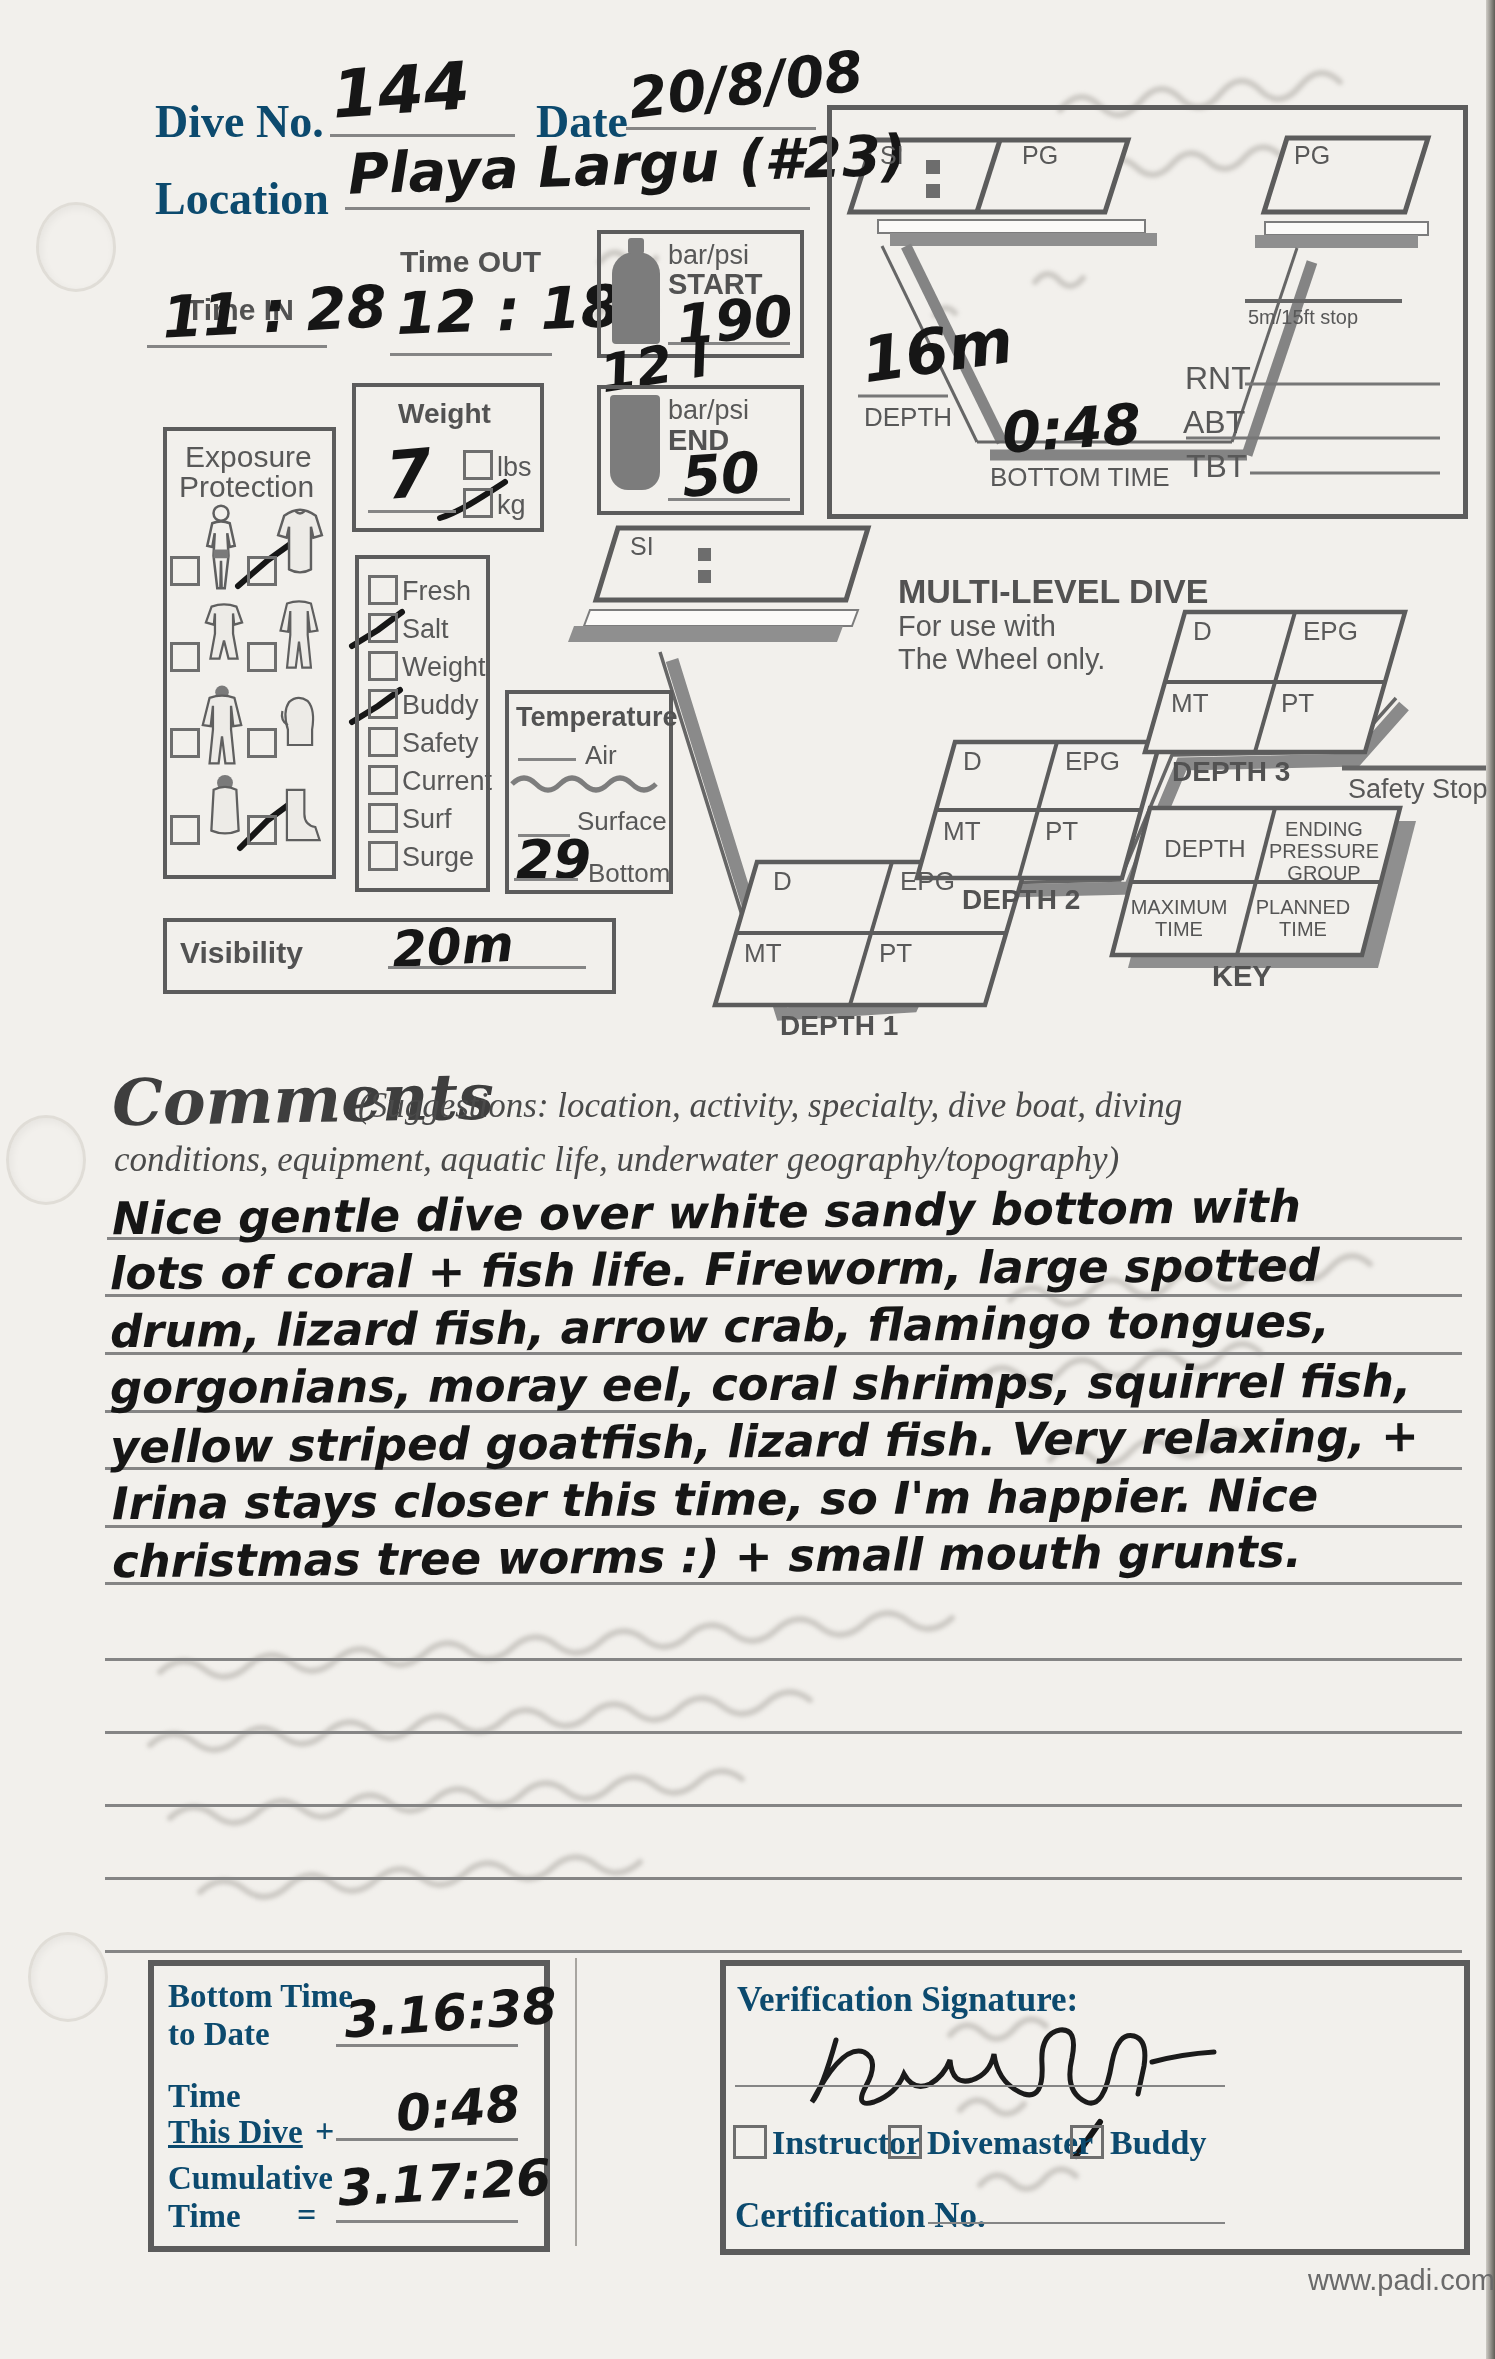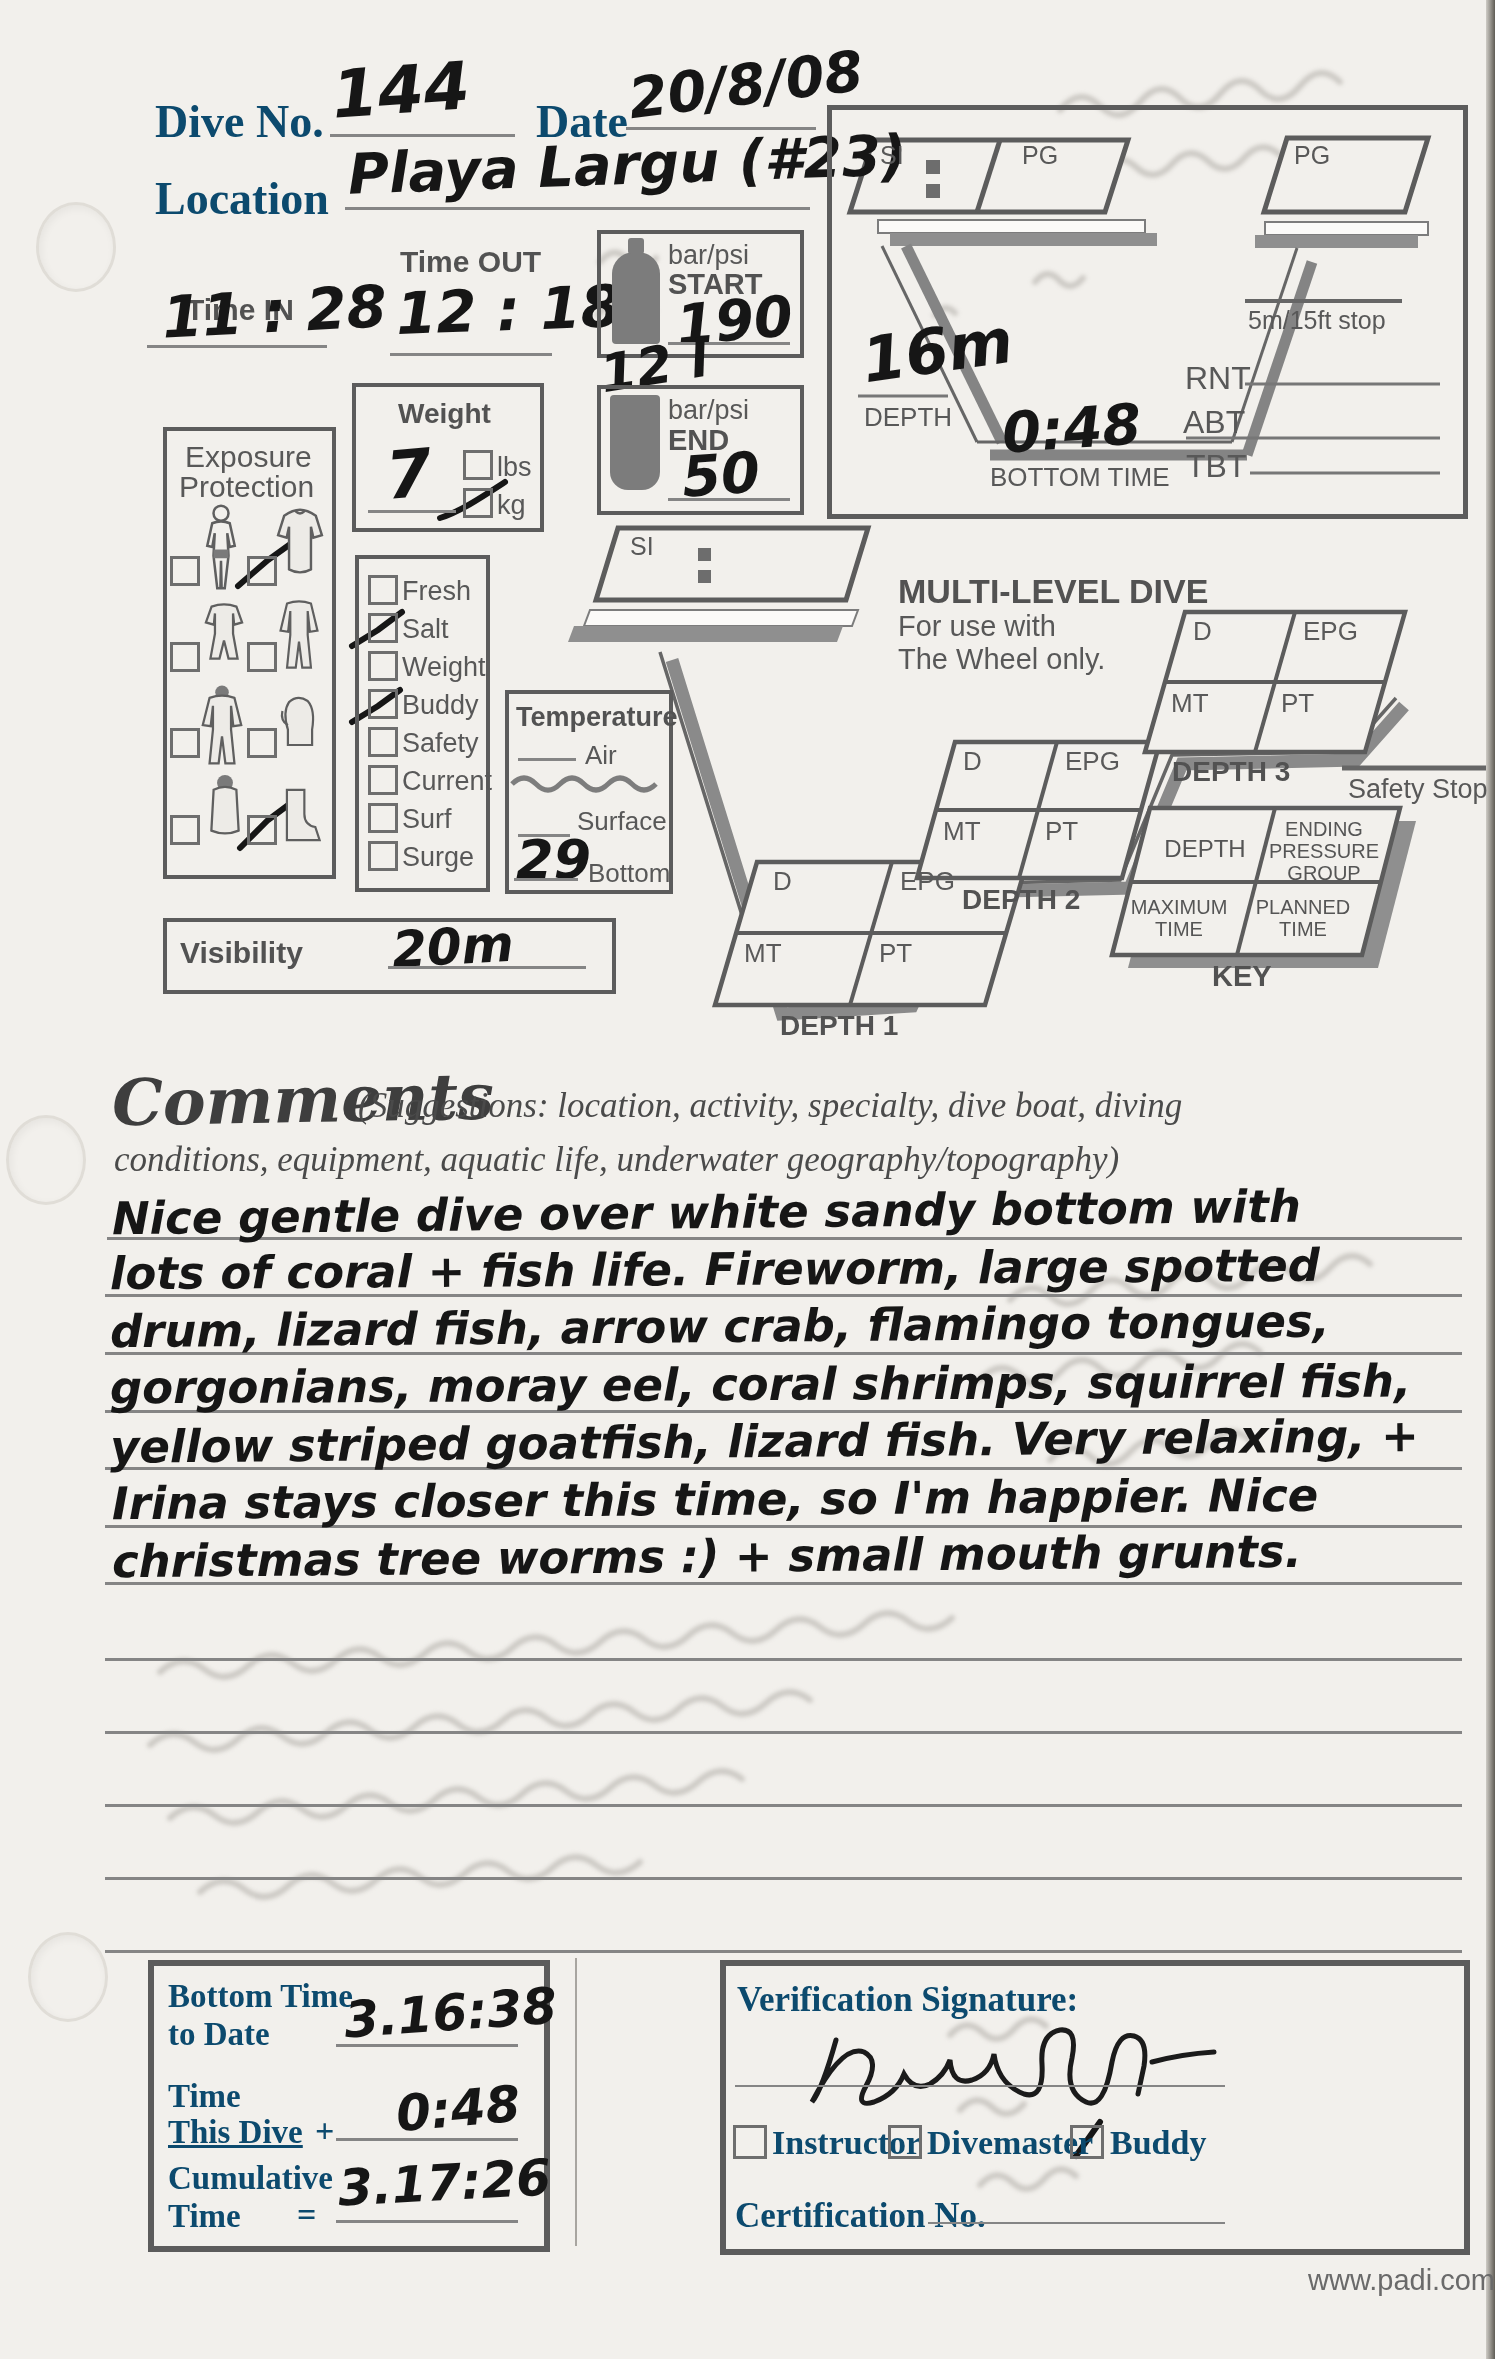--- a/index.html
+++ b/index.html
@@ -248,21 +248,21 @@
 
   <div class="box" style="left:163px;top:918px;width:445px;height:68px;"></div>
   <div class="abs sansb" style="left:180px;top:936px;font-size:30px;">Visibility</div>
   <div class="abs hw" style="left:392px;top:918px;font-size:50px;transform:rotate(-3deg);">20m</div>
   <div class="rule" style="left:388px;top:966px;width:198px;"></div>
 
   <div class="box" style="left:827px;top:105px;width:631px;height:404px;border-width:5px;"></div>
   <div class="abs sans" style="left:880px;top:141px;font-size:25px;">SI</div>
   <div class="abs sans" style="left:1022px;top:141px;font-size:25px;">PG</div>
   <div class="abs sans" style="left:1294px;top:141px;font-size:25px;">PG</div>
-  <div class="abs sans" style="left:1248px;top:306px;font-size:25px;">5m/15ft stop</div>
+  <div class="abs sans" style="left:1248px;top:306px;font-size:20px;">5m/15ft stop</div>
   <div class="abs hw" style="left:862px;top:314px;font-size:62px;transform:rotate(-8deg);">16m</div>
   <div class="abs sans" style="left:864px;top:402px;font-size:26px;">DEPTH</div>
   <div class="abs hw" style="left:1002px;top:396px;font-size:56px;transform:rotate(-4deg);">0:48</div>
   <div class="abs sans" style="left:990px;top:462px;font-size:26px;">BOTTOM TIME</div>
   <div class="abs sans" style="left:1185px;top:360px;font-size:32px;">RNT</div>
   <div class="abs sans" style="left:1183px;top:404px;font-size:32px;">ABT</div>
   <div class="abs sans" style="left:1186px;top:448px;font-size:32px;">TBT</div>
 
   <div class="abs sans" style="left:630px;top:532px;font-size:25px;">SI</div>
   <div class="abs sansb" style="left:898px;top:572px;font-size:34px;">MULTI-LEVEL DIVE</div>

